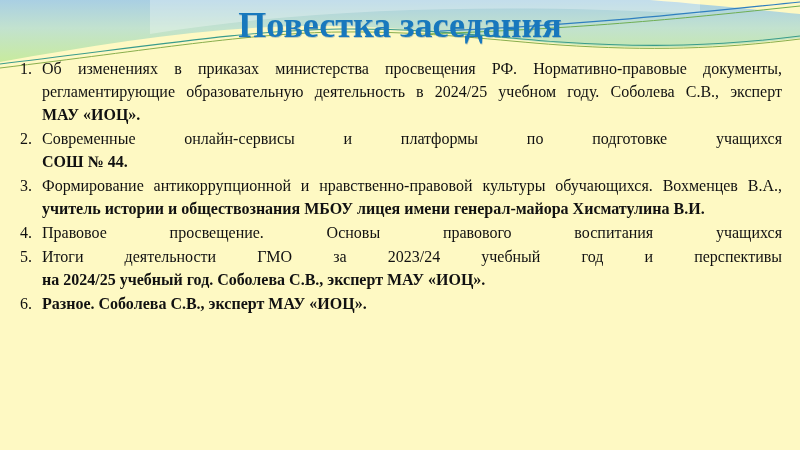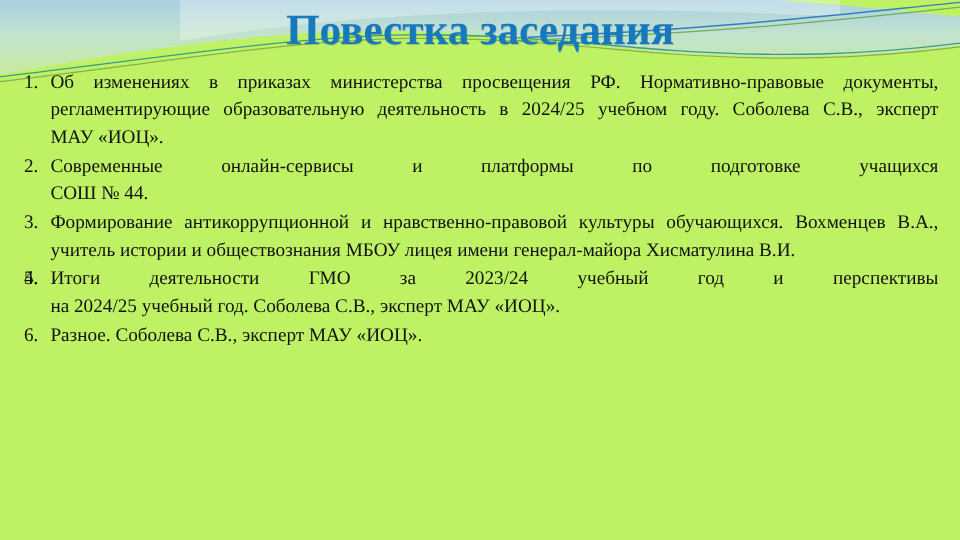--- a/index.html
+++ b/index.html
@@ -1,19 +1,19 @@
 <!DOCTYPE html>
 <html><head>
 <meta charset="utf-8">
 <style>
   html,body { margin:0; padding:0; background:#e8e8e8; }
   .slide {
     position:relative;
     width:800px; height:450px;
-    background:#bef264;
+    background:#fef9c3;
     overflow:hidden;
     font-family:"Liberation Serif", serif;
     margin:0 auto;
   }
   .top-decoration {
     position:absolute; top:0; left:0; width:800px; height:72px;
     pointer-events:none;
   }
   .slide-title {
     position:absolute; top:4px; left:0; width:800px;
@@ -40,20 +40,21 @@
     position:absolute; left:0; top:0;
     width:22px;
     text-align:left;
   }
   .item-lines .line {
     text-align:justify;
     text-align-last:justify;
   }
   .item-lines .line.last {
     text-align-last:left;
+    font-weight:bold;
   }
 </style>
 </head>
 <body>
 
 <div class="slide">
 
   <svg class="top-decoration" viewBox="0 0 800 72" width="800" height="72" xmlns="http://www.w3.org/2000/svg">
     <defs>
       <linearGradient id="bandGrad" x1="0" y1="0" x2="0" y2="1">
@@ -101,20 +102,21 @@
       <span class="item-number">3.</span>
       <div class="item-lines">
           <div class="line">Формирование антикоррупционной и нравственно-правовой культуры обучающихся. Вохменцев В.А.,</div>
           <div class="line last">учитель истории и обществознания МБОУ лицея имени генерал-майора Хисматулина В.И.</div>
         </div>
     </div>
 
     <div class="agenda-item">
       <span class="item-number">4.</span>
       <div class="item-lines">
+          <div class="line">Правовое просвещение. Основы правового воспитания учащихся</div>
         </div>
     </div>
 
     <div class="agenda-item">
       <span class="item-number">5.</span>
       <div class="item-lines">
           <div class="line">Итоги деятельности ГМО за 2023/24 учебный год и перспективы</div>
           <div class="line last">на 2024/25 учебный год. Соболева С.В., эксперт МАУ «ИОЦ».</div>
         </div>
     </div>

